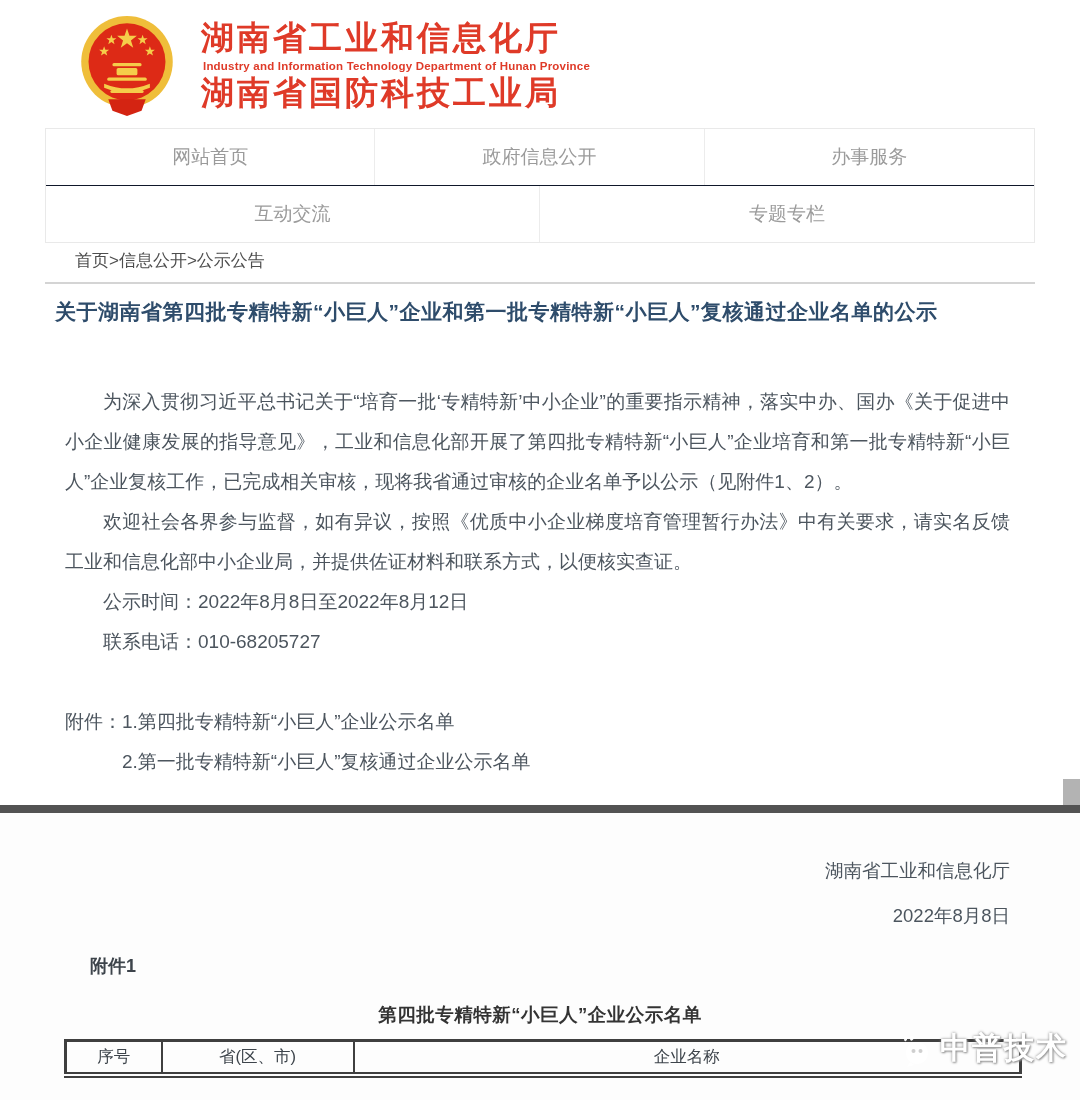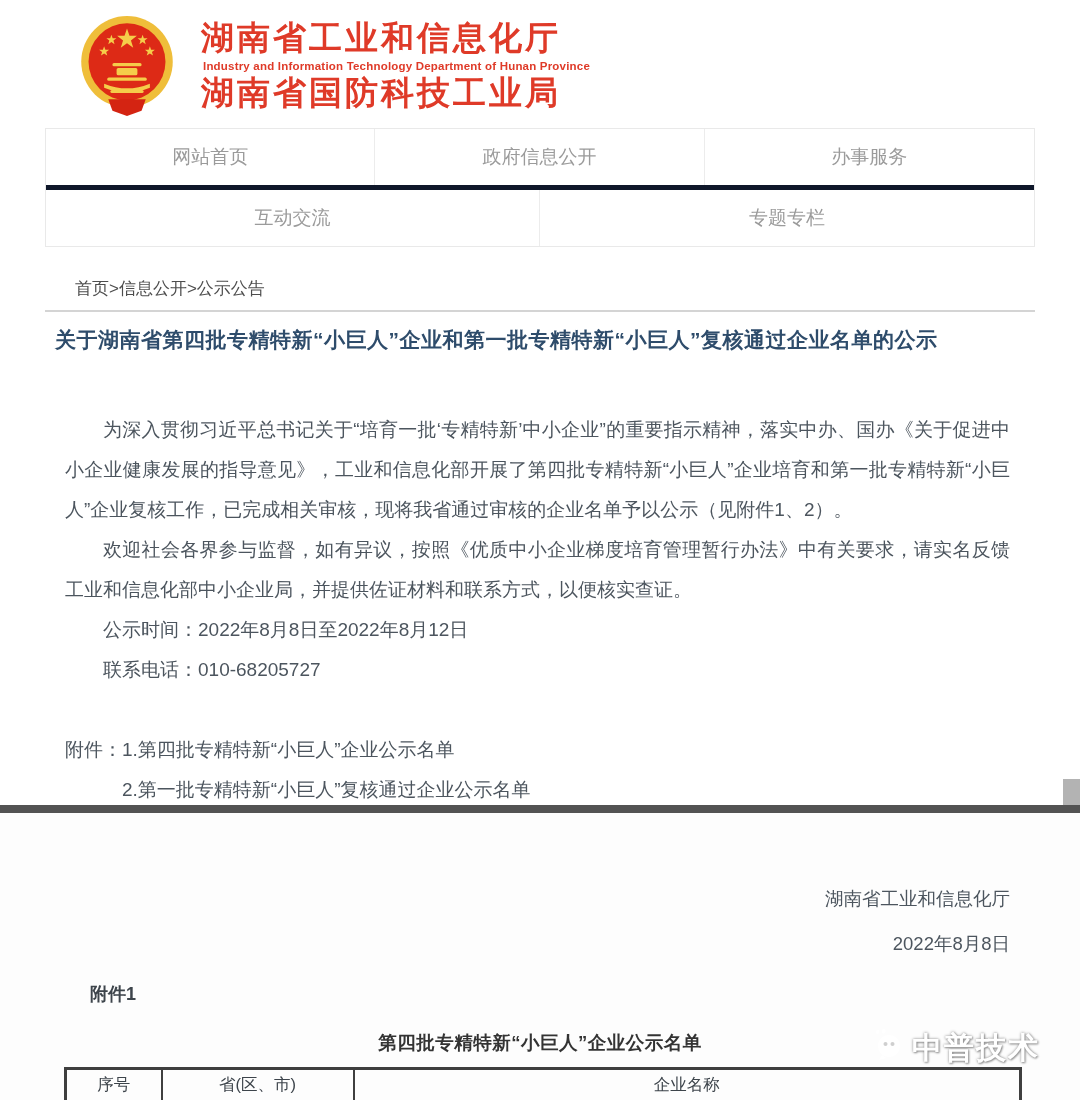--- a/index.html
+++ b/index.html
@@ -23,24 +23,24 @@
   
   .nav { margin:10px 45px 0 45px; border:1px solid #e9e9e9; }
   .nav-row { display:flex; }
   .nav-row-1 .nav-item { width:33.333%; }
   .nav-row-2 .nav-item { width:50%; }
   .nav-item {
     height:56px; display:flex; align-items:center; justify-content:center;
     font-size:19px; color:#9b9b9b; border-right:1px solid #ececec; cursor:pointer;
   }
   .nav-item:last-child { border-right:none; }
-  .nav-row-1 { border-bottom:5px solid #0f172a; }
+  .nav-row-1 { border-bottom:1px solid #0f172a; }
 
   
-  .breadcrumb { margin:30px 0 0 75px; font-size:17px; color:#4d4d4d; }
+  .breadcrumb { margin:6px 0 0 75px; font-size:17px; color:#4d4d4d; }
   .crumb-divider { margin:10px 45px 0 45px; border:none; border-top:2px solid #d4d4d4; }
 
   
   .article-title {
     margin:14px 55px 0 55px; 
     font-size:21px; font-weight:bold; color:#2e4c6b; letter-spacing:.5px;
   }
   .article-time { margin-top:13px; text-align:center; font-size:16.5px; color:#565e66; }
 
   
@@ -63,22 +63,22 @@
     border-collapse:collapse; table-layout:fixed;
     font-size:16.5px; color:#3d444b;
   }
   table.list th, table.list td { border:2px solid #3f3f3f; height:34px; text-align:center; font-weight:normal; }
   table.list { border:3px solid #3f3f3f; }
   table.list th { border-bottom:6px double #3f3f3f; }
   .col-seq { width:96px; } .col-prov { width:192px; }
 
   
   .watermark {
-    position:absolute; top:1028px; right:40px; z-index:5;
-    display:flex; align-items:flex-start; gap:6px;
+    position:absolute; top:1028px; right:12px; z-index:5;
+    display:flex; align-items:flex-end; gap:6px;
     color:#fff; font-size:30px; font-weight:bold; letter-spacing:2px;
     text-shadow:0 0 3px #8a8a8a, 1px 1px 2px #9b9b9b;
   }
   .wm-icon { width:34px; height:34px; }
 
   
   .bottom-strip { position:absolute; left:0; right:0; bottom:0; height:8px; background:#535353; }
   .corner-block { position:absolute; right:0; bottom:8px; width:17px; height:26px; background:#b3b3b3; }
 </style>
 </head>

